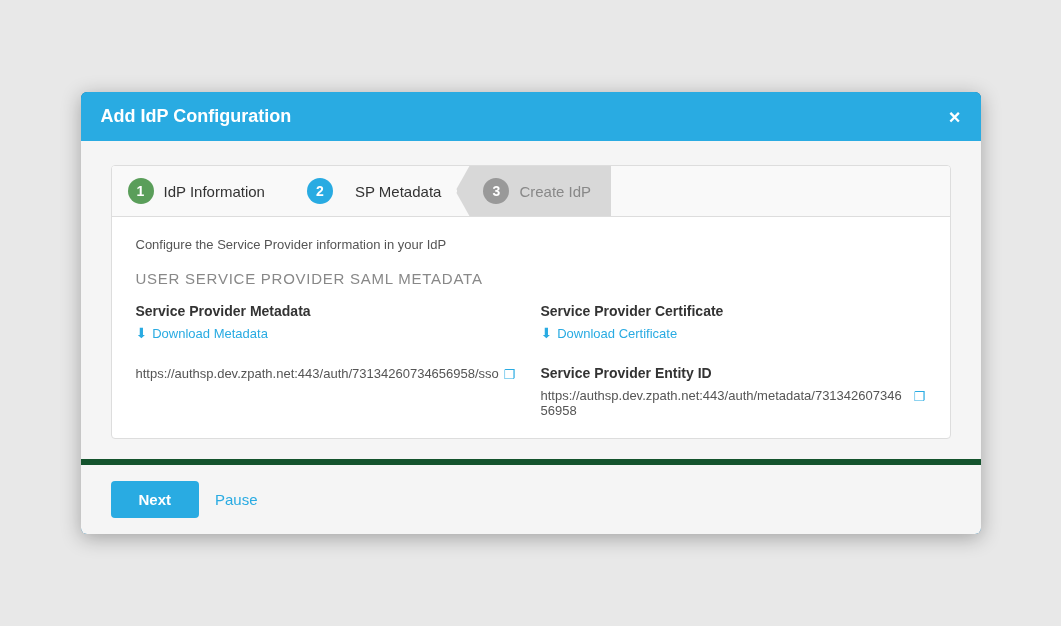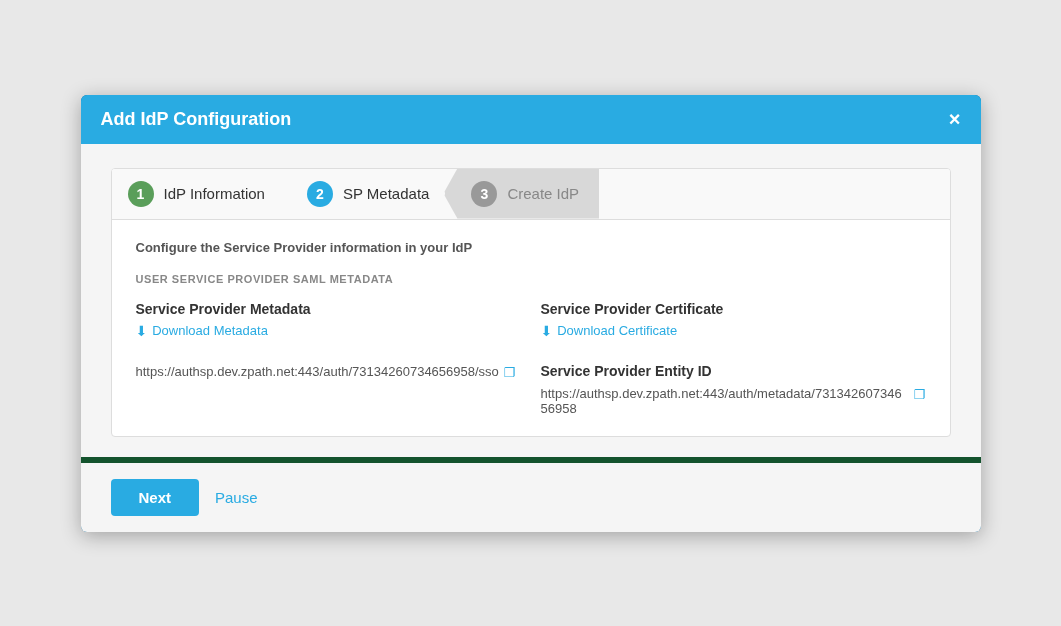--- a/index.html
+++ b/index.html
@@ -93,25 +93,24 @@
     .step-label.grey-text { color: #888; }
 
     
     .content-area {
       padding: 20px 24px;
     }
     .description-text {
       color: #555;
       font-size: 13px;
       margin-bottom: 18px;
-      font-weight: bold;
     }
     .section-label {
-      font-size: 11px;
-      font-weight: 700;
+      font-size: 15px;
+      font-weight: 400;
       color: #888;
       letter-spacing: 0.05em;
       text-transform: uppercase;
       margin-bottom: 16px;
     }
     .fields-grid {
       display: grid;
       grid-template-columns: 1fr 1fr;
       gap: 24px 20px;
     }
@@ -198,21 +197,21 @@
             <div class="step-num green">
               <span>1</span>
             </div>
             <span class="step-label" style="margin-left:10px;">IdP Information</span>
           </div>
 
           <div style="display:flex;align-items:center;background:#f9f9f9;padding:12px 16px 12px 28px;position:relative;z-index:2;margin-left:-2px;clip-path:polygon(14px 0,calc(100% - 14px) 0,100% 50%,calc(100% - 14px) 100%,14px 100%,0 50%);">
             <div class="step-num blue">
               <span>2</span>
             </div>
-            <span class="step-label" style="margin-left:10px;">SP Metadata</span>
+            <span class="step-label" style="margin-left:22px;">SP Metadata</span>
           </div>
 
           <div style="display:flex;align-items:center;background:#d8d8d8;padding:12px 20px 12px 28px;position:relative;z-index:1;margin-left:-2px;clip-path:polygon(14px 0,100% 0,100% 100%,14px 100%,0 50%);">
             <div class="step-num grey">
               <span>3</span>
             </div>
             <span class="step-label grey-text" style="margin-left:10px;">Create IdP</span>
           </div>
         </div>
 

